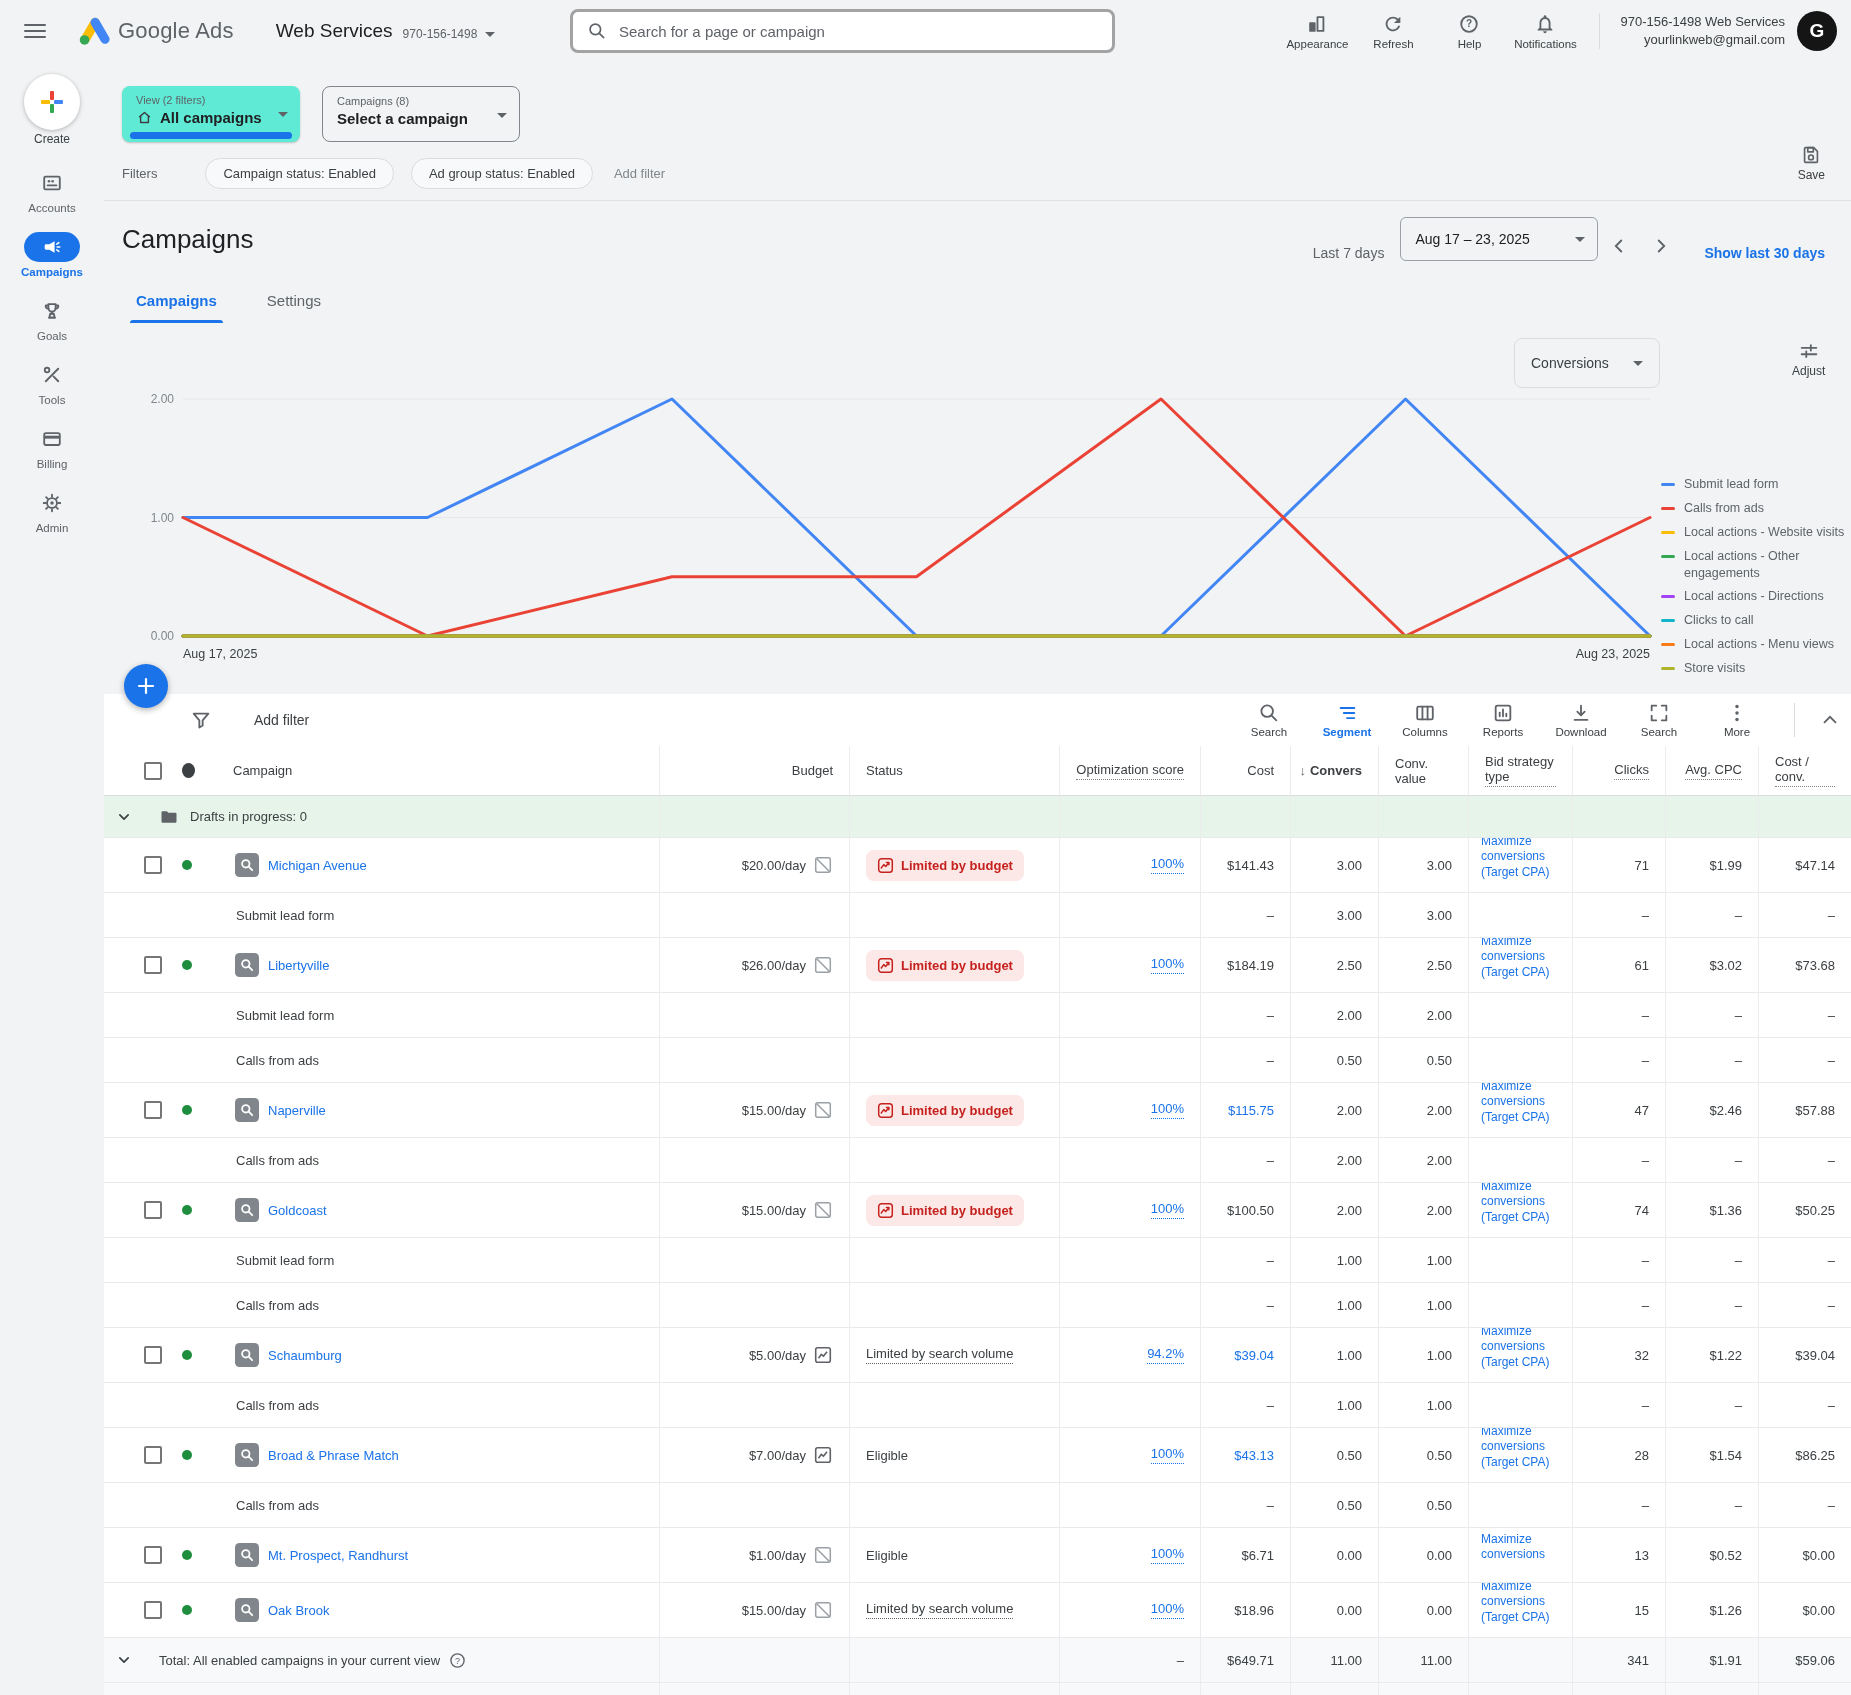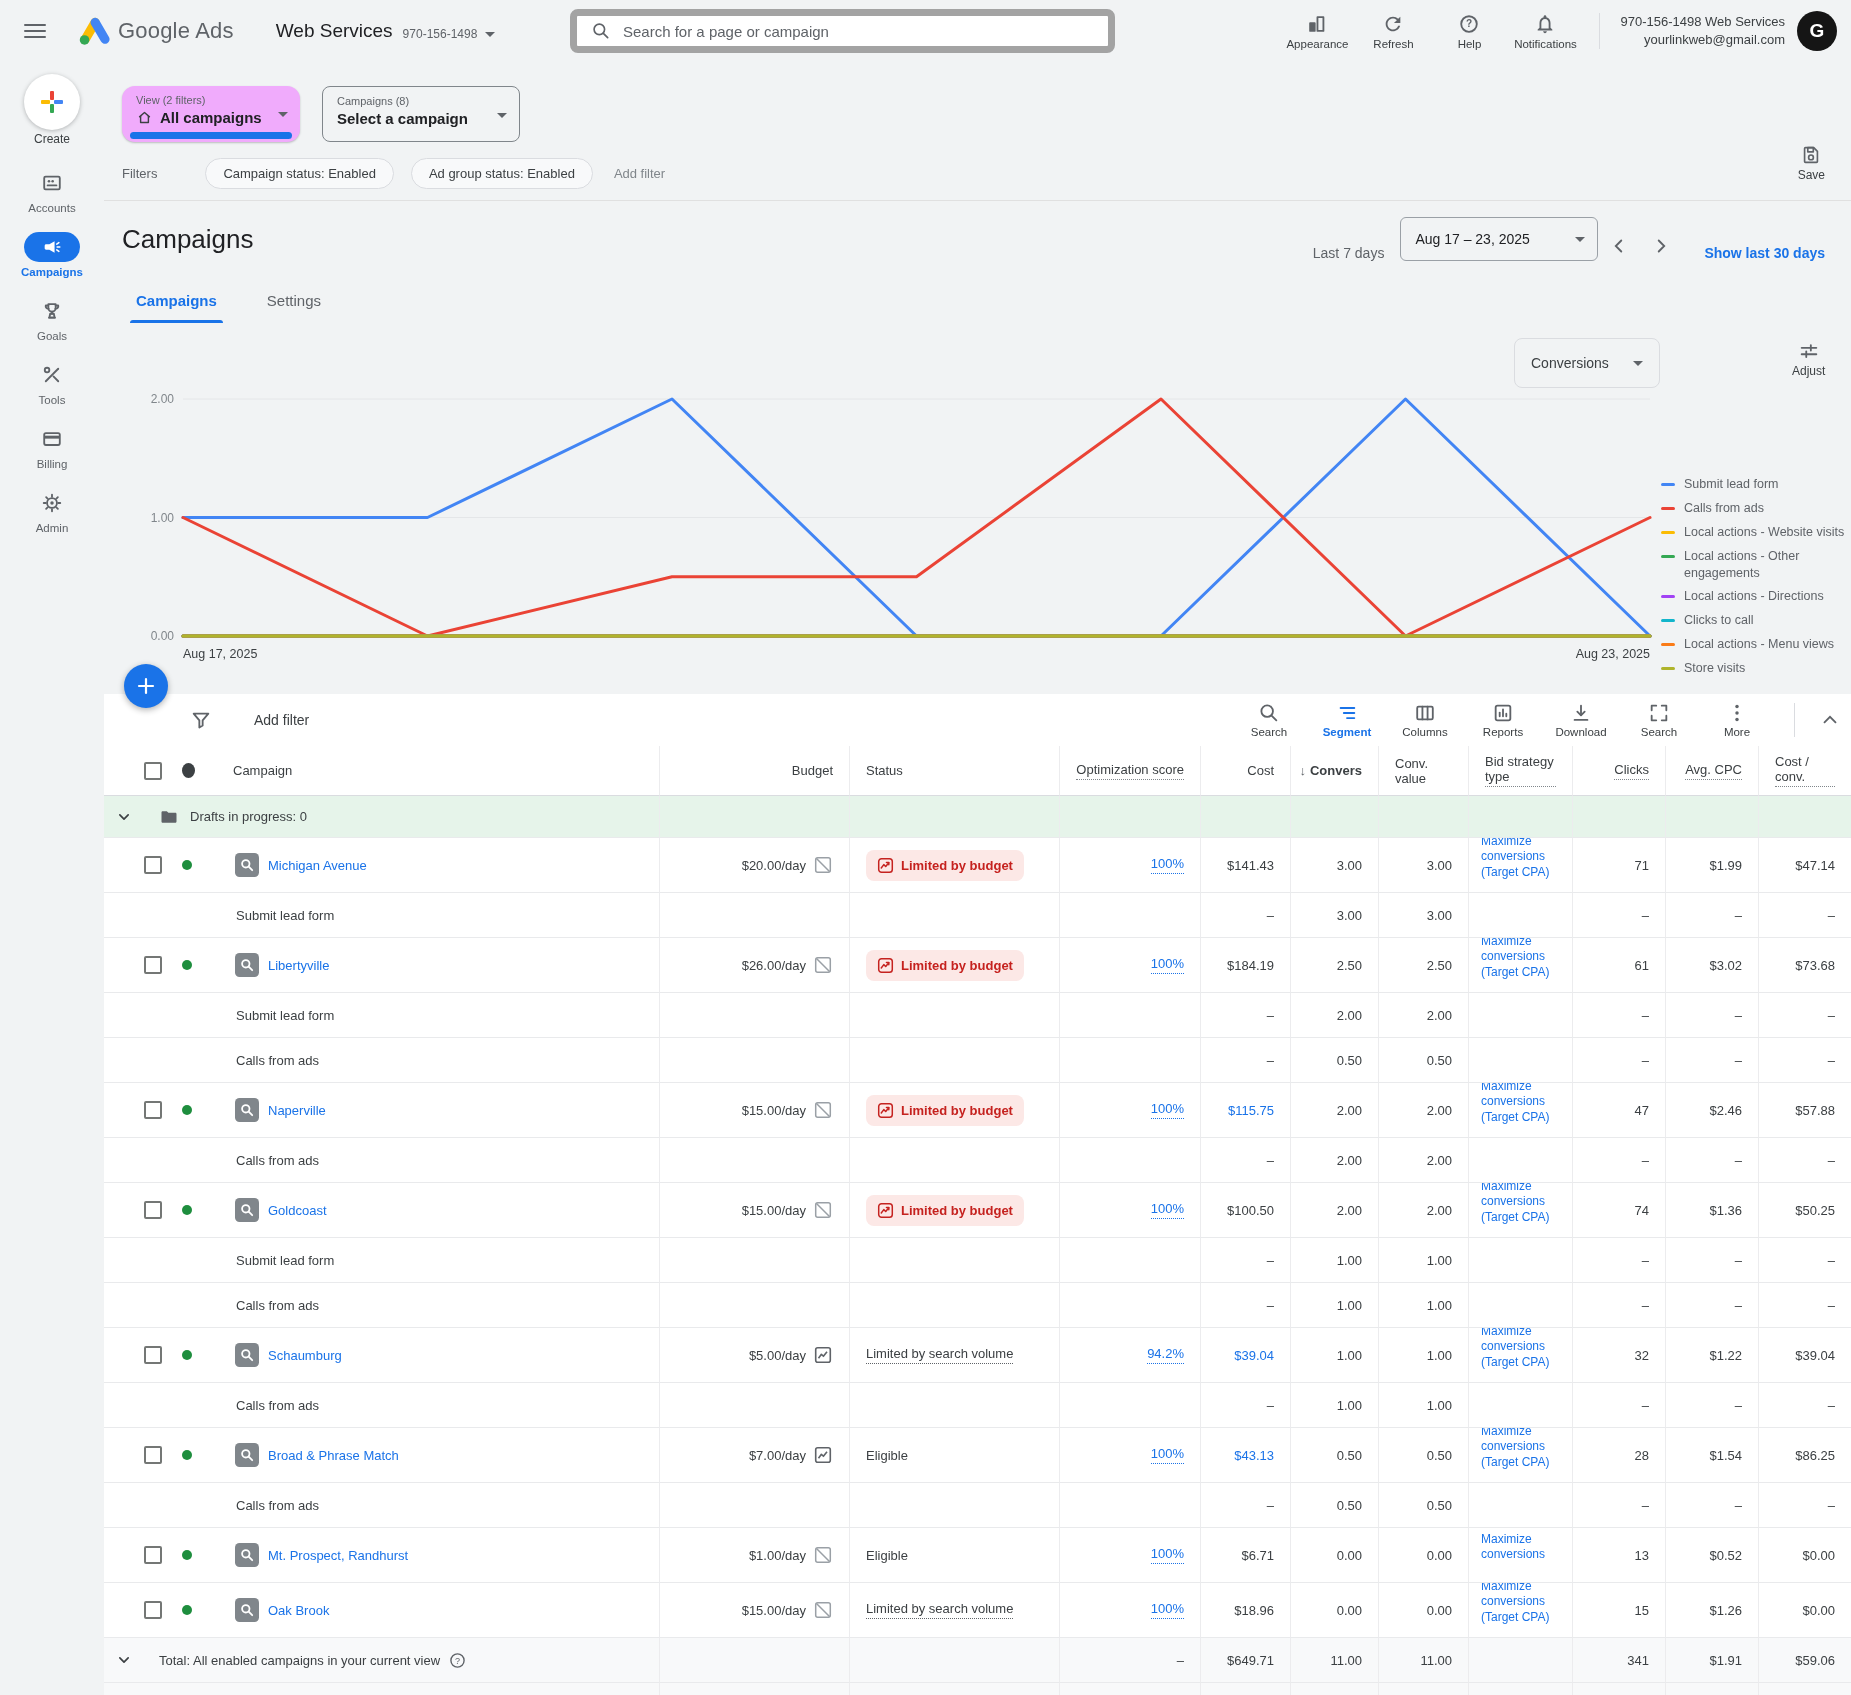--- a/index.html
+++ b/index.html
@@ -11,21 +11,21 @@
 
   
   .topbar { position:absolute; top:0; left:0; right:0; height:62px; display:flex; align-items:center; }
   .hamburger { margin-left:24px; width:22px; cursor:pointer; }
   .hamburger div { height:2px; background:#5f6368; margin:4px 0; border-radius:1px; }
   .ads-logo { margin-left:30px; }
   .product-name { margin-left:8px; font-size:22px; color:#5f6368; letter-spacing:.2px; }
   .acct-name { margin-left:42px; font-size:19px; color:#202124; }
   .acct-id { margin-left:10px; font-size:12px; color:#5f6368; margin-top:5px; }
   .tb-caret { margin-left:8px; margin-top:6px; }
-  .search-wrap { position:absolute; left:570px; top:9px; width:545px; height:44px; background:#fff; border:7px solid #a3a3a3; border-radius:8px; display:flex; align-items:center; padding:0 14px; }
+  .search-wrap { position:absolute; left:570px; top:9px; width:545px; height:44px; background:#fff; border:3px solid #a3a3a3; border-radius:8px; display:flex; align-items:center; padding:0 14px; }
   .search-wrap input { border:none; outline:none; flex:1; font-size:15px; color:#202124; margin-left:12px; font-family:inherit; background:transparent; }
   .search-wrap input::placeholder { color:#5f6368; }
   .topbar-right { position:absolute; right:0; top:0; height:62px; display:flex; align-items:center; padding-right:14px; }
   .tb-action { width:76px; display:flex; flex-direction:column; align-items:center; gap:3px; cursor:pointer; color:#5f6368; }
   .tb-action-label { font-size:11.5px; color:#3c4043; }
   .profile-block { margin-left:16px; padding-left:20px; border-left:1px solid #dadce0; text-align:right; line-height:1.35; }
   .profile-block .l1 { font-size:13px; color:#3c4043; }
   .profile-block .l2 { font-size:13px; color:#3c4043; }
   .avatar { margin-left:12px; width:40px; height:40px; border-radius:50%; background:#151515; color:#fff; display:flex; align-items:center; justify-content:center; font-weight:bold; font-size:19px; cursor:pointer; }
 
@@ -36,21 +36,21 @@
   .side-item { display:flex; flex-direction:column; align-items:center; margin-bottom:18px; cursor:pointer; color:#5f6368; }
   .side-item .pill { width:56px; height:30px; border-radius:15px; display:flex; align-items:center; justify-content:center; }
   .side-item.active .pill { background:#1a73e8; color:#fff; }
   .side-item .lbl { font-size:11.5px; margin-top:4px; color:#5f6368; }
   .side-item.active .lbl { color:#1a73e8; font-weight:bold; }
 
   
   .main { position:absolute; left:104px; top:62px; right:0; bottom:0; }
 
   .pickers { position:absolute; top:24px; left:18px; display:flex; gap:22px; }
-  .view-card { position:relative; width:178px; height:56px; background:#f0abfc; border-radius:13px; box-shadow:0 1px 2px rgba(60,64,67,.3); padding:8px 14px; cursor:pointer; }
+  .view-card { position:relative; width:178px; height:56px; background:#5eead4; border-radius:8px; box-shadow:0 1px 2px rgba(60,64,67,.3); padding:8px 14px; cursor:pointer; }
   .view-card .small-lbl { font-size:11px; color:#5f6368; }
   .view-card .val-row { display:flex; align-items:center; gap:7px; margin-top:3px; font-size:15px; font-weight:bold; color:#202124; }
   .view-card .caret { position:absolute; right:12px; top:26px; }
   .view-indicator { position:absolute; left:8px; right:8px; bottom:3px; height:7px; border-radius:3.5px; background:#1a73e8; }
   .select-card { position:relative; width:198px; height:56px; border:1px solid #80868b; border-radius:8px; padding:8px 14px; cursor:pointer; }
   .select-card .small-lbl { font-size:11px; color:#5f6368; }
   .select-card .val-row { margin-top:3px; font-size:15px; font-weight:bold; color:#202124; }
   .select-card .caret { position:absolute; right:12px; top:26px; }
 
   .filters-row { position:absolute; top:96px; left:18px; display:flex; align-items:center; }

